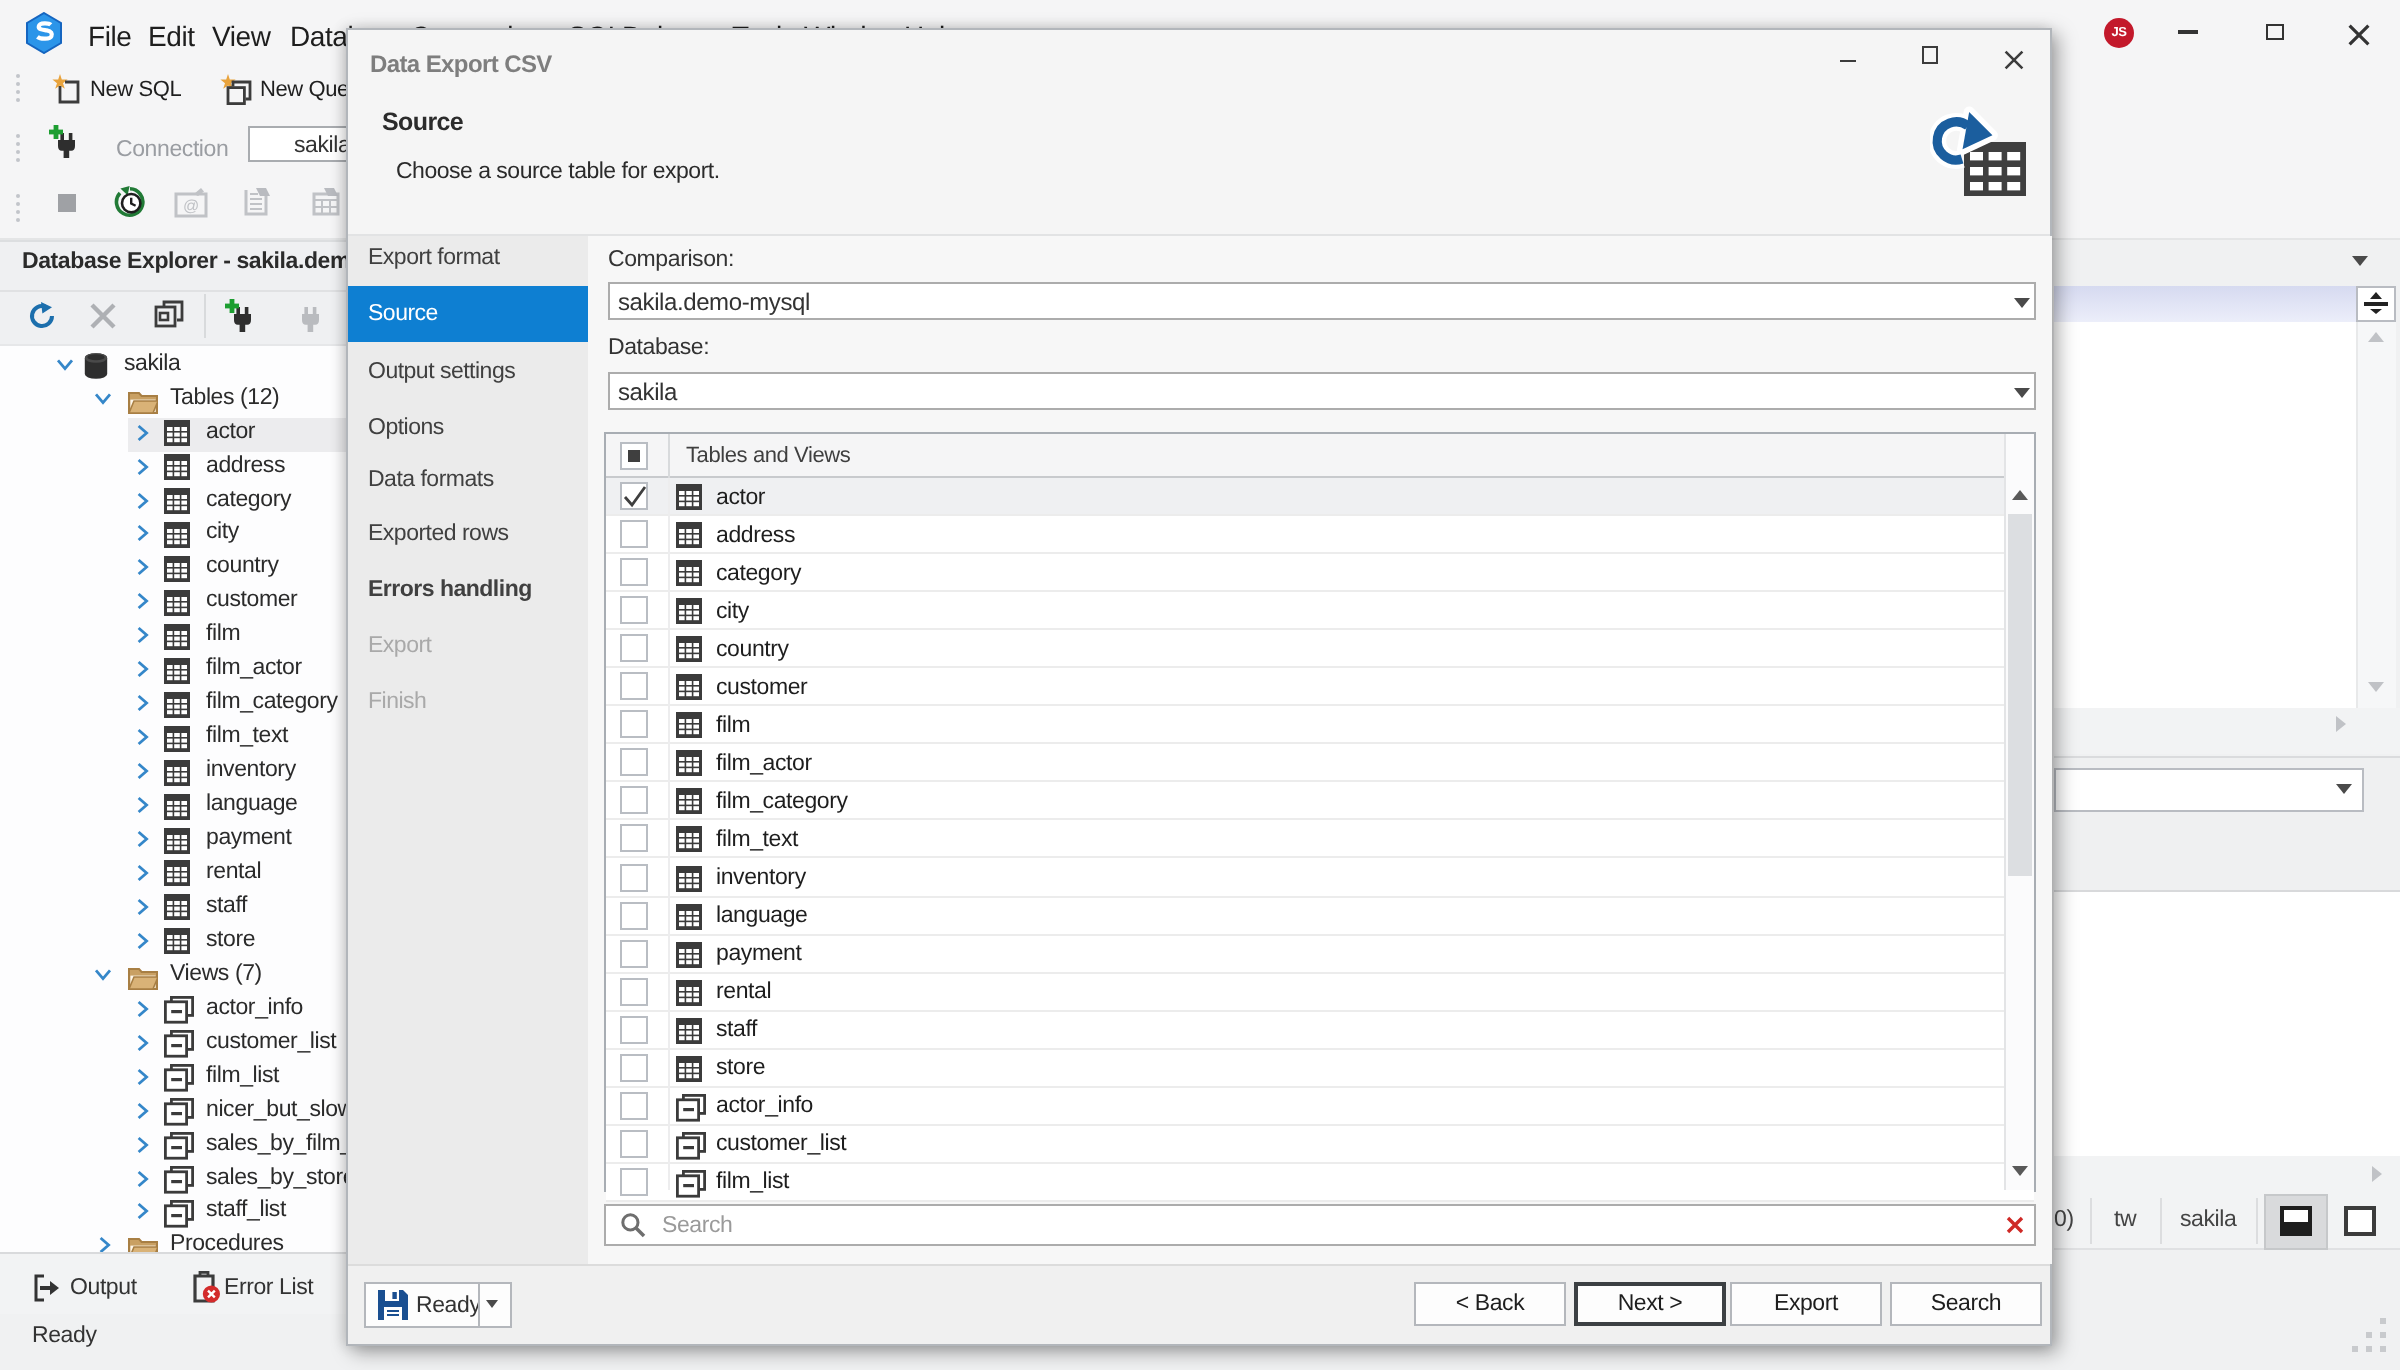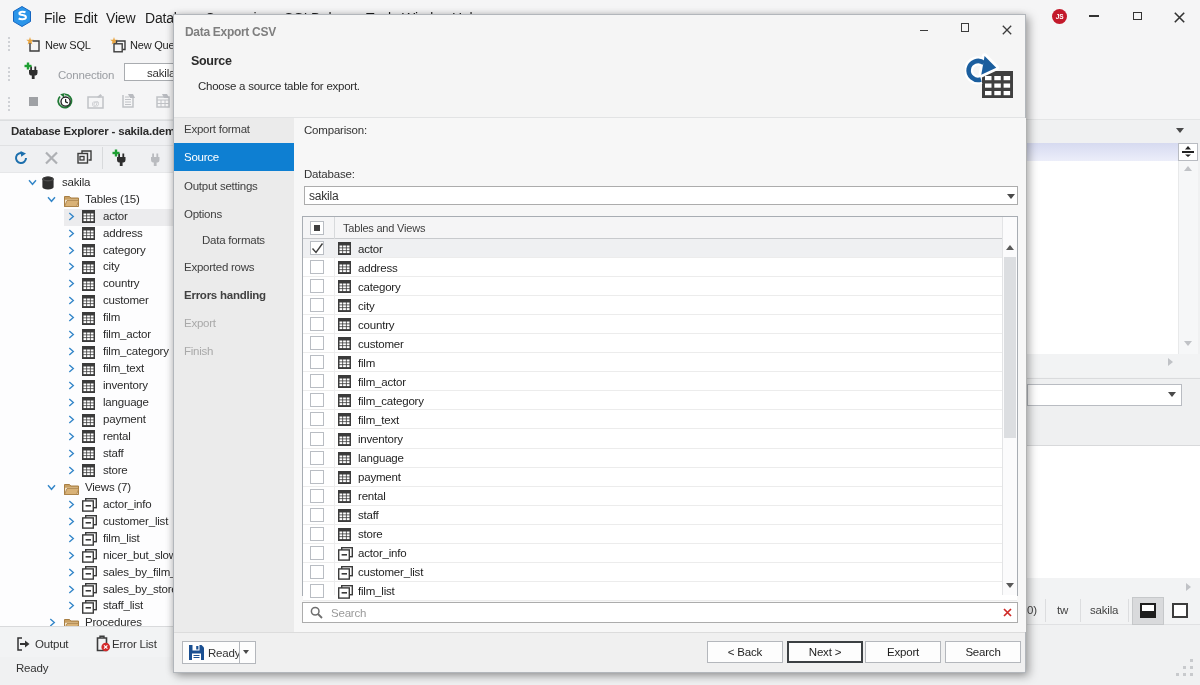--- a/index.html
+++ b/index.html
@@ -176,21 +176,21 @@
     </svg>
     <div class="tlbl" style="left:62px;top:2.6999999999999886px">sakila</div>
 <svg class="abs" style="left:47px;top:22.649999999999977px" width="9" height="7" viewBox="0 0 9 7">
       <path d="M1 1.2 L4.5 5.3 L8 1.2" fill="none" stroke="#3587c9" stroke-width="1.4"></path>
     </svg>
     <svg class="abs" style="left:64px;top:20.649999999999977px" width="15" height="13" viewBox="0 0 15 13">
       <path d="M0.5 2.5 L5.5 2.5 L6.8 4 L14.5 4 L14.5 12.5 L0.5 12.5 Z" fill="#c9a063" stroke="#a87f44" stroke-width="1"></path>
       <path d="M1.2 5.8 L13.8 5.8 L13.8 12 L1.2 12 Z" fill="#fdf6ea"></path>
       <path d="M0.5 12.5 L3 6.5 L15 6.5 L12.5 12.5 Z" fill="#d9b277" stroke="#a87f44" stroke-width="0.8"></path>
     </svg>
-    <div class="tlbl" style="left:85px;top:19.649999999999977px">Tables (15)</div>
+    <div class="tlbl" style="left:85px;top:19.649999999999977px">Tables (12)</div>
 <div class="abs" style="left:64px;top:35.599999999999994px;width:112px;height:17px;background:#ececee;"></div>
     <svg class="abs" style="left:68px;top:38.599999999999994px" width="7" height="9" viewBox="0 0 7 9">
       <path d="M1.3 1 L5.3 4.5 L1.3 8" fill="none" stroke="#3587c9" stroke-width="1.4"></path>
     </svg>
     <svg class="abs" style="left:82px;top:37.099999999999994px" width="13" height="13" viewBox="0 0 13 13">
       <rect x="0" y="0" width="13" height="13" fill="#3b3b3b"></rect>
       <rect x="1.5" y="3.5" width="2.8" height="2" fill="#fff"></rect>
       <rect x="5.1" y="3.5" width="2.8" height="2" fill="#fff"></rect>
       <rect x="8.7" y="3.5" width="2.8" height="2" fill="#fff"></rect>
       <rect x="1.5" y="6.3" width="2.8" height="2" fill="#fff"></rect>
@@ -607,27 +607,31 @@
       <rect x="29.3" y="38" width="6.5" height="4.2" fill="#fff"></rect>
       <rect x="38.6" y="38" width="6.5" height="4.2" fill="#fff"></rect>
 </svg>
 <div class="abs" style="left:0;top:102px;width:851px;height:1px;background:#e2e3e4;"></div>
 <div class="abs" id="dlgnav"></div>
 <div class="abs" style="left:0;top:128px;width:120px;height:28px;background:#0e7fd2;"></div>
 <div class="navitem" style="top:107.5px;color:#404040;">Export format</div>
 <div class="navitem" style="top:135.5px;color:#fff;">Source</div>
 <div class="navitem" style="top:165px;color:#404040;">Output settings</div>
 <div class="navitem" style="top:192.5px;color:#404040;">Options</div>
-<div class="navitem" style="top:219px;color:#404040;margin-left:18px;">Data formats</div>
+<div class="navitem" style="top:219px;color:#404040;">Data formats</div>
 <div class="navitem" style="top:246px;color:#404040;">Exported rows</div>
 <div class="navitem" style="top:274px;color:#404040;font-weight:bold;">Errors handling</div>
 <div class="navitem" style="top:302px;color:#a9a9a9;">Export</div>
 <div class="navitem" style="top:329.5px;color:#a9a9a9;">Finish</div>
 <div class="abs" id="dlgcontent"></div>
 <div class="txt" style="left:130px;top:109px;font-size:11.5px;">Comparison:</div>
+<div class="combo" style="left:130px;top:126px;width:714px;">
+      <div class="txt" style="left:4px;top:2px;">sakila.demo-mysql</div>
+      <div class="carr" style="left:702px;top:7px;"></div>
+    </div>
 <div class="txt" style="left:130px;top:153px;font-size:11.5px;">Database:</div>
 <div class="combo" style="left:130px;top:171px;width:714px;">
       <div class="txt" style="left:4px;top:2px;">sakila</div>
       <div class="carr" style="left:702px;top:7px;"></div>
     </div>
 <div class="abs" id="list">
 <div class="abs" style="left:0;top:0;width:714px;height:22px;background:#f5f5f6;border-bottom:1px solid #c8cacd;"></div>
 <div class="abs" style="left:7px;top:4px;width:14px;height:14px;background:#fff;border:1px solid #b9bdc3;">
         <div class="abs" style="left:3px;top:3px;width:6px;height:6px;background:#3f3f3f;"></div>
       </div>

